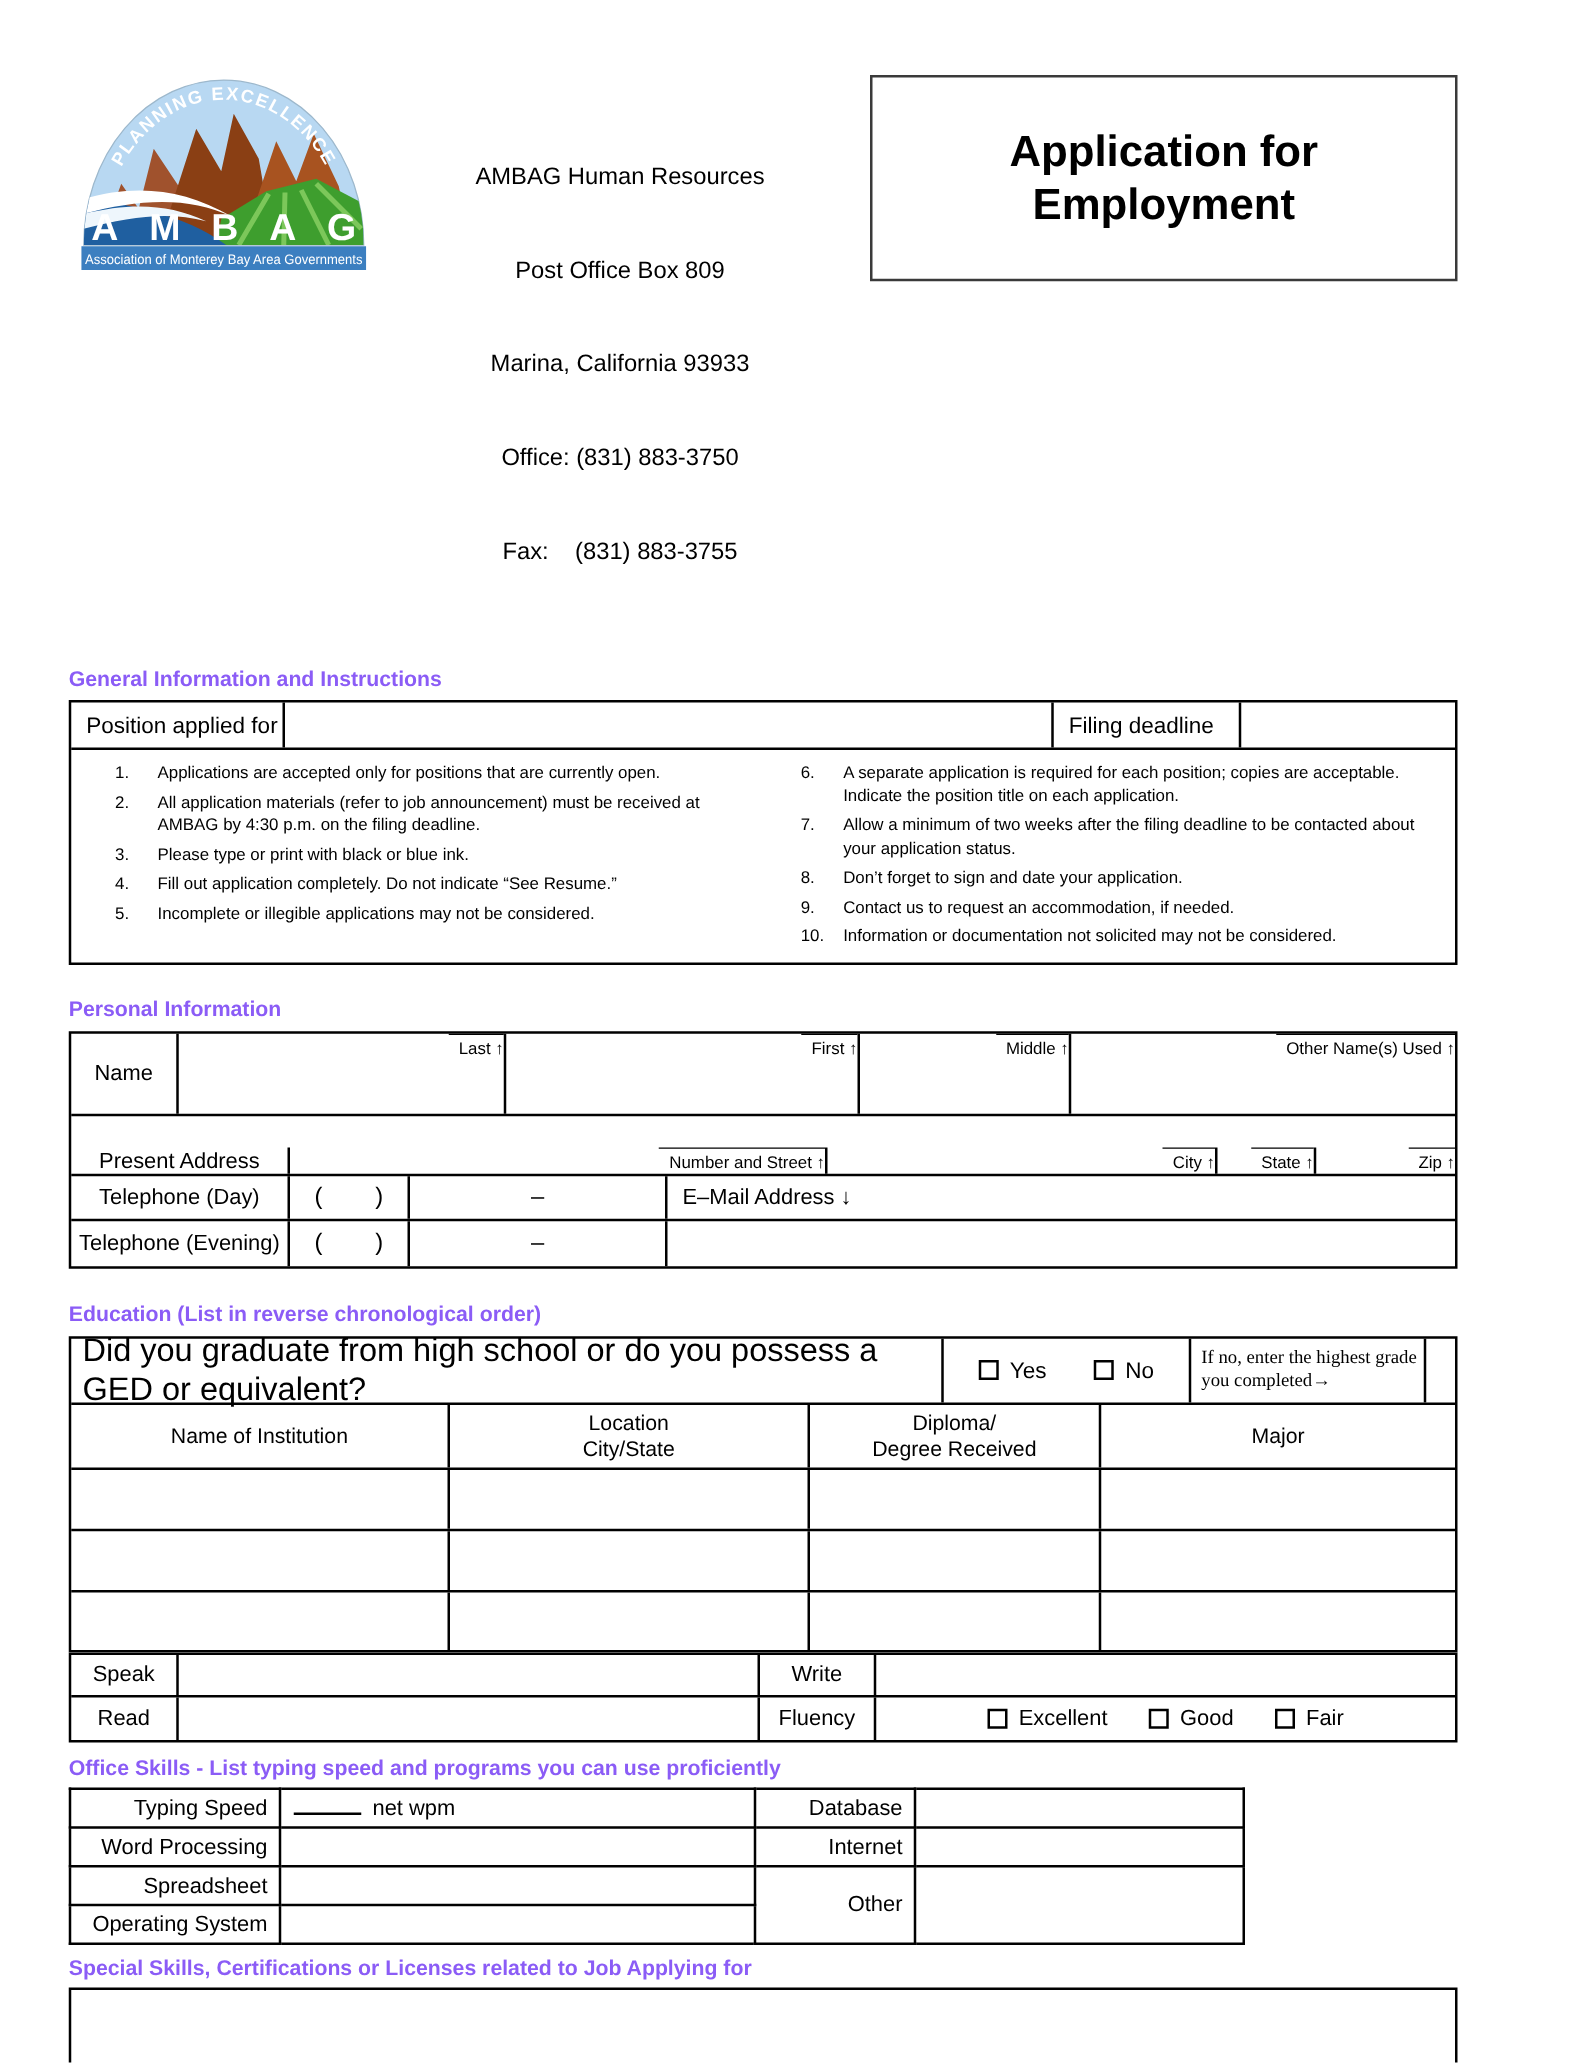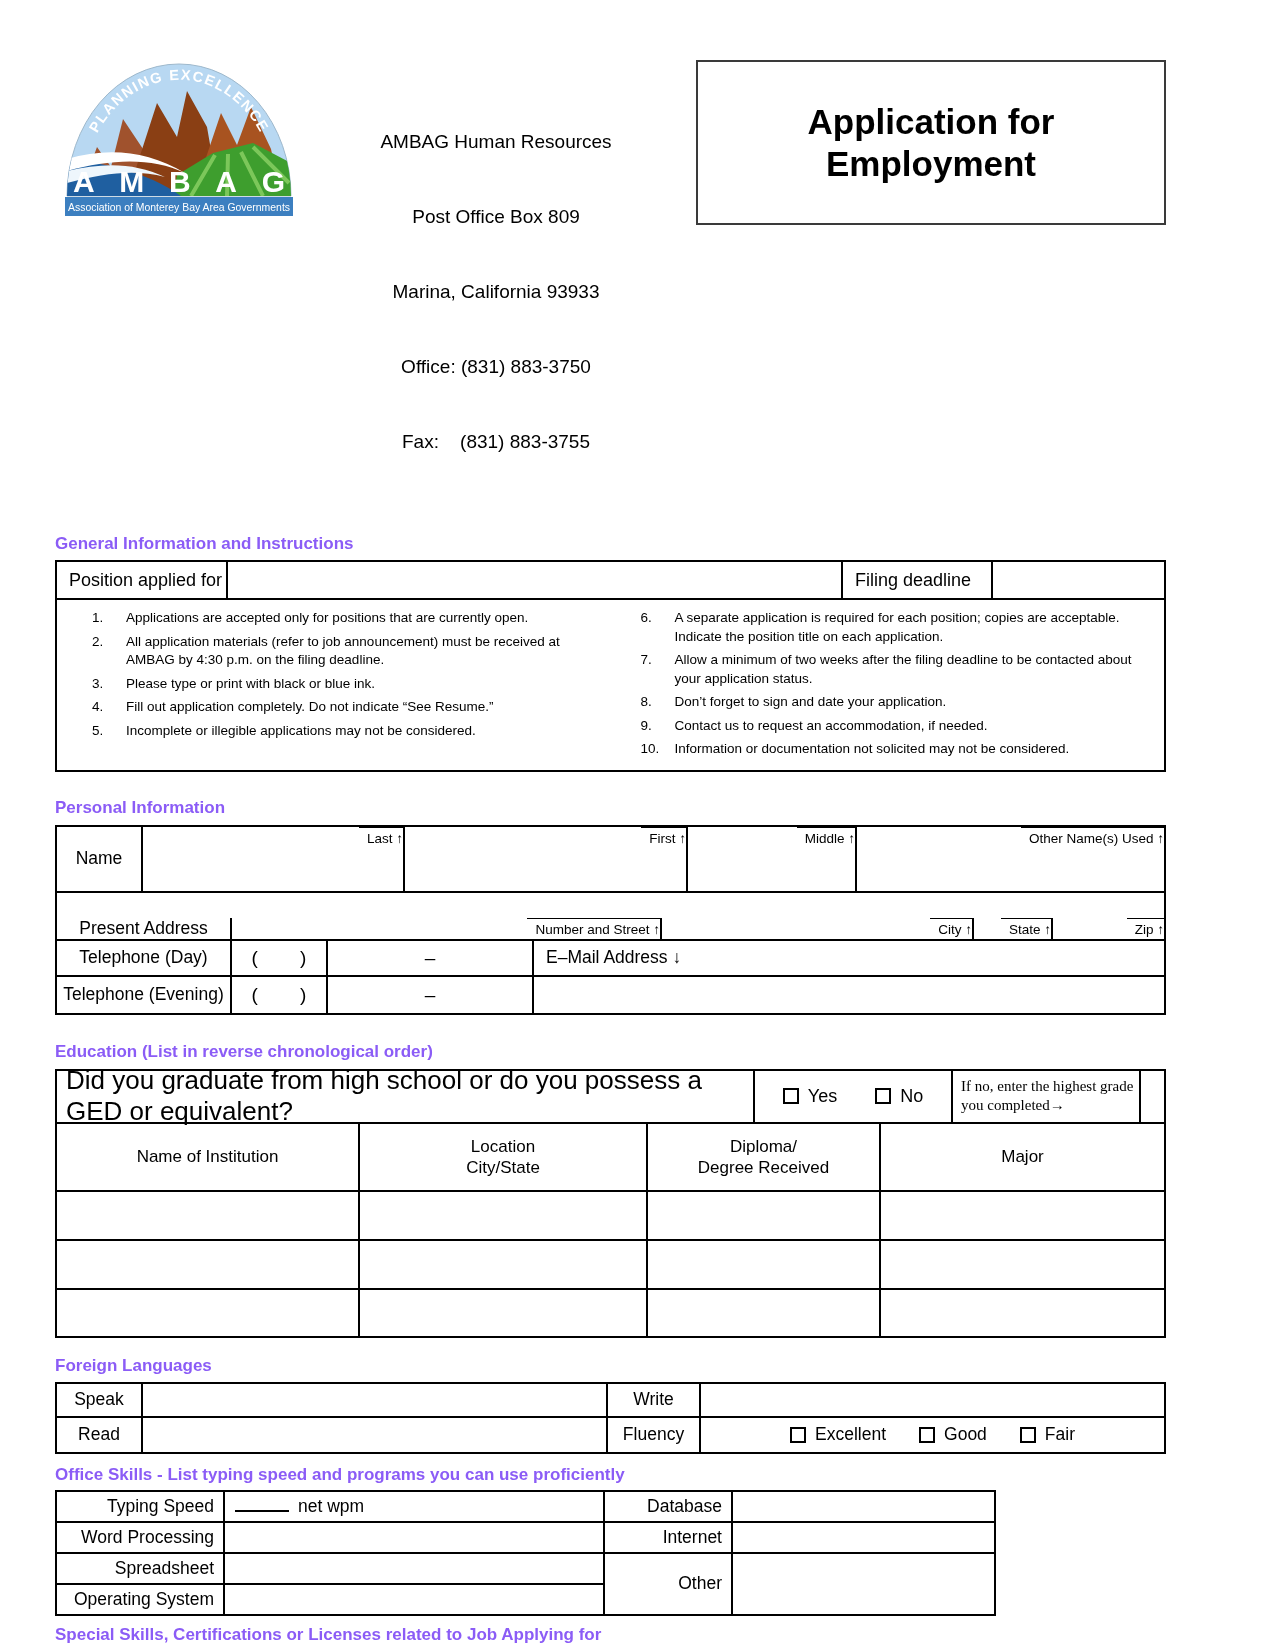--- a/index.html
+++ b/index.html
@@ -87,21 +87,21 @@
   }
   .ged-yn { width: 198px; border-right: 2px solid #000; display:flex; align-items:center;
             justify-content:center; gap: 38px; font-size: 18px; }
   .opt { display:flex; align-items:center; gap: 9px; }
   .cb { width: 16px; height: 16px; border: 2px solid #000; background:#fff; flex:none; display:inline-block; }
   .ged-ifno {
     width: 188px; border-right: 2px solid #000; padding: 6px 3px 0 8px;
     font-family: "Liberation Serif", "DejaVu Serif", serif; font-size: 15px; line-height: 19px;
   }
   .ged-extra { flex: 1; }
-  .edu-head { display:flex; height: 68px; border-bottom: 2px solid #000; }
+  .edu-head { display:flex; height: 52px; border-bottom: 2px solid #000; }
   .edu-head > div {
     border-right: 2px solid #000; display:flex; align-items:center; justify-content:center;
     text-align:center; font-size: 17px; line-height: 21px; white-space: pre-line;
   }
   .edu-head > div:last-child, .edu-row > div:last-child { border-right:none; flex:1; }
   .ec1 { width: 303px; } .ec2 { width: 288px; } .ec3 { width: 233px; }
   .edu-row { display:flex; border-bottom: 2px solid #000; }
   .edu-row:last-child { border-bottom:none; }
   .edu-row > div { border-right: 2px solid #000; }
   .edu-r1 { height: 49px; } .edu-r2 { height: 49px; } .edu-r3 { height: 46px; }
@@ -332,21 +332,20 @@
       <div></div>
     </div>
     <div class="edu-row edu-r3">
       <div class="ec1"></div>
       <div class="ec2"></div>
       <div class="ec3"></div>
       <div></div>
     </div>
   </div>
 
-  <div class="sec-h h-languages">Foreign Languages</div>
   <div class="btable">
     <div class="fl-row">
       <div class="fl-lab1">Speak</div>
       <div class="fl-in1"></div>
       <div class="fl-lab2">Write</div>
       <div class="fl-in2"></div>
     </div>
     <div class="fl-row">
       <div class="fl-lab1">Read</div>
       <div class="fl-in1"></div>

